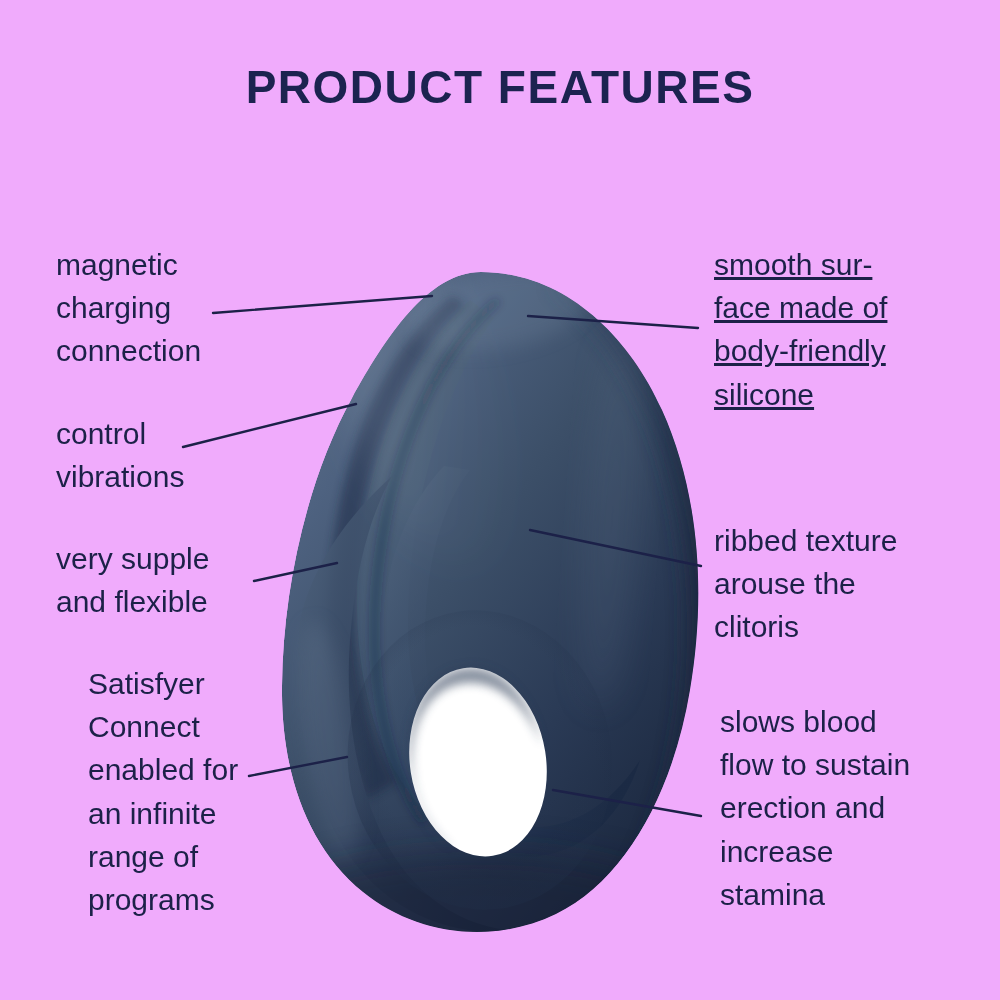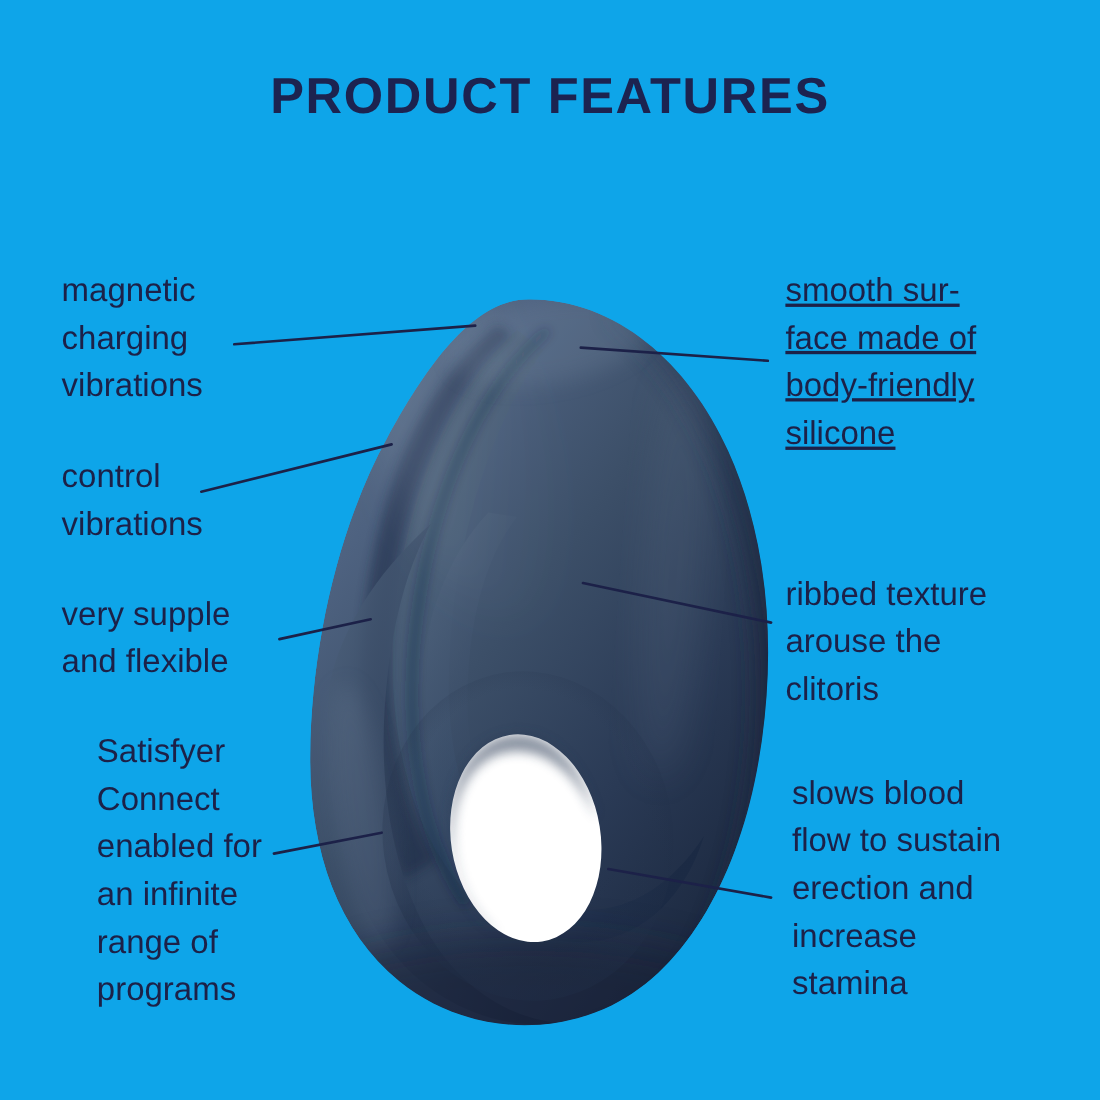--- a/index.html
+++ b/index.html
@@ -10,21 +10,21 @@
     width: 1000px;
     height: 1000px;
     background: #ffffff;
     font-family: "Liberation Sans", sans-serif;
     overflow: hidden;
   }
   #stage {
     position: relative;
     width: 1000px;
     height: 1000px;
-    background: #0ea5e9;
+    background: #f0abfc;
   }
 
   
   #title {
     position: absolute;
     left: 0;
     top: 60px;
     width: 1000px;
     text-align: center;
     font-size: 46px;
@@ -227,21 +227,21 @@
       <line x1="254" y1="581" x2="337" y2="563"></line>
       <line x1="249" y1="776" x2="347" y2="757"></line>
       <line x1="528" y1="316" x2="698" y2="328"></line>
       <line x1="530" y1="530" x2="701" y2="566"></line>
       <line x1="553" y1="790" x2="701" y2="816"></line>
     </g>
   </svg>
 
   <div class="label left" id="lbl-magnetic">magnetic
 charging
-vibrations</div>
+connection</div>
 
   <div class="label left" id="lbl-supple">very supple
 and flexible</div>
 
   <div class="label left" id="lbl-control">control
 vibrations</div>
 
   <div class="label left" id="lbl-connect">Satisfyer
 Connect
 enabled for

